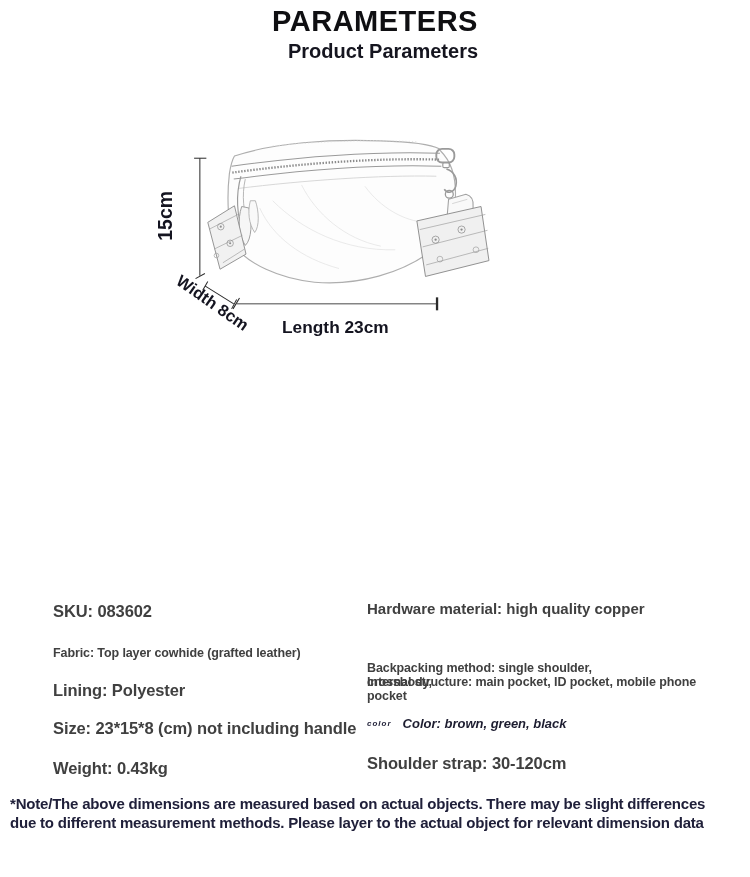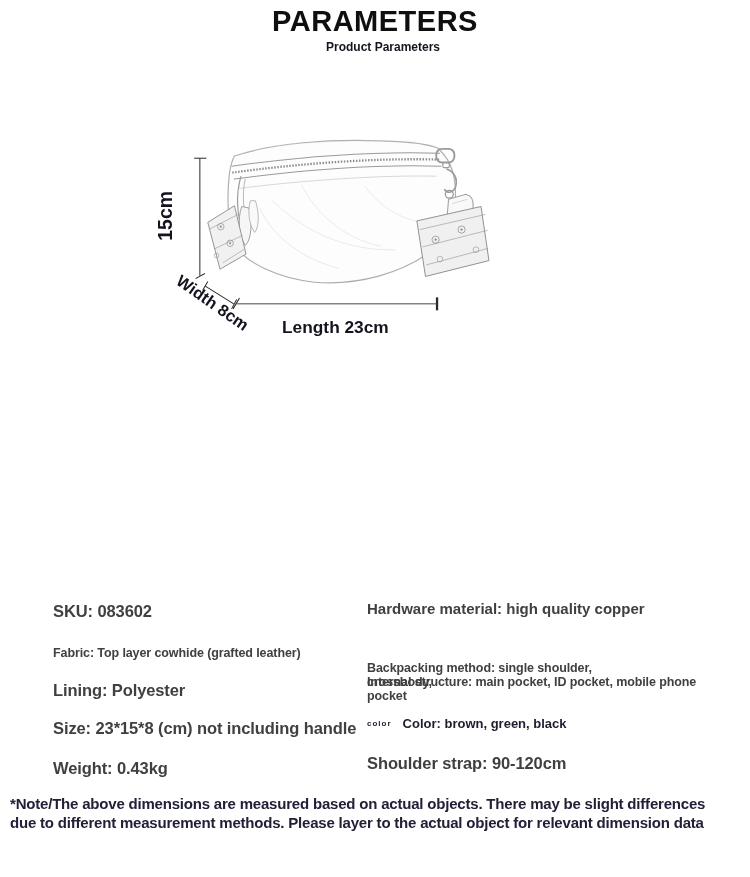--- a/index.html
+++ b/index.html
@@ -20,34 +20,34 @@
   .header { position: absolute; top: 6px; left: 0; width: 750px; text-align: center; }
   .title {
     font-size: 29px;
     font-weight: 800;
     color: #0f0f12;
     letter-spacing: 0.5px;
     line-height: 1.05;
   }
   .subtitle {
     margin-top: 4px;
-    font-size: 12px;
+    font-size: 20px;
     font-weight: 700;
     color: #15151f;
     margin-left: 16px;
   }
   
   .figure-svg { position: absolute; left: 130px; top: 120px; }
   .dim-text { font-weight: 700; fill: #141420; font-family: "Liberation Sans", sans-serif; }
   
   .spec { position: absolute; font-weight: 700; color: #404040; white-space: pre-line; }
   .spec.lg { font-size: 16.5px; letter-spacing: -0.1px; }
   .spec.md { font-size: 15px; }
   .spec.sm { font-size: 12.5px; line-height: 1.12; letter-spacing: -0.1px; }
-  .color-row { position: absolute; display: flex; align-items: center; gap: 11px; }
+  .color-row { position: absolute; display: flex; align-items: center; gap: 11px; font-style: italic; }
   .color-watermark { font-size: 8px; font-weight: 700; letter-spacing: 1px; color: #22223a; }
   .color-main { font-size: 13px; font-weight: 700; color: #1d1d30; }
   
   .note {
     position: absolute;
     left: 10px; right: 6px; top: 794px;
     text-align: left;
     font-size: 15px;
     font-weight: 700;
     line-height: 1.28;
@@ -164,20 +164,20 @@
 
   <div class="spec md" style="left:367px; top:600px;">Hardware material: high quality copper</div>
   <div class="spec sm" style="left:367px; top:637px;margin-top:24px;">Backpacking method: single shoulder,
 crossbody,</div>
   <div class="spec sm" style="left:367px; top:675px; max-width:370px;">Internal structure: main pocket, ID pocket, mobile phone
 pocket</div>
   <div class="color-row" style="left:367px; top:716px;">
     <span class="color-watermark">color</span>
     <span class="color-main">Color: brown, green, black</span>
   </div>
-  <div class="spec lg" style="left:367px; top:754px;">Shoulder strap: 90-120cm</div>
+  <div class="spec lg" style="left:367px; top:754px;">Shoulder strap: 30-120cm</div>
 
   <div class="note">
     <div>*Note/The above dimensions are measured based on actual objects. There may be slight differences</div>
     <div>due to different measurement methods. Please layer to the actual object for relevant dimension data</div>
   </div>
 
 </div>
 
 </body></html>

